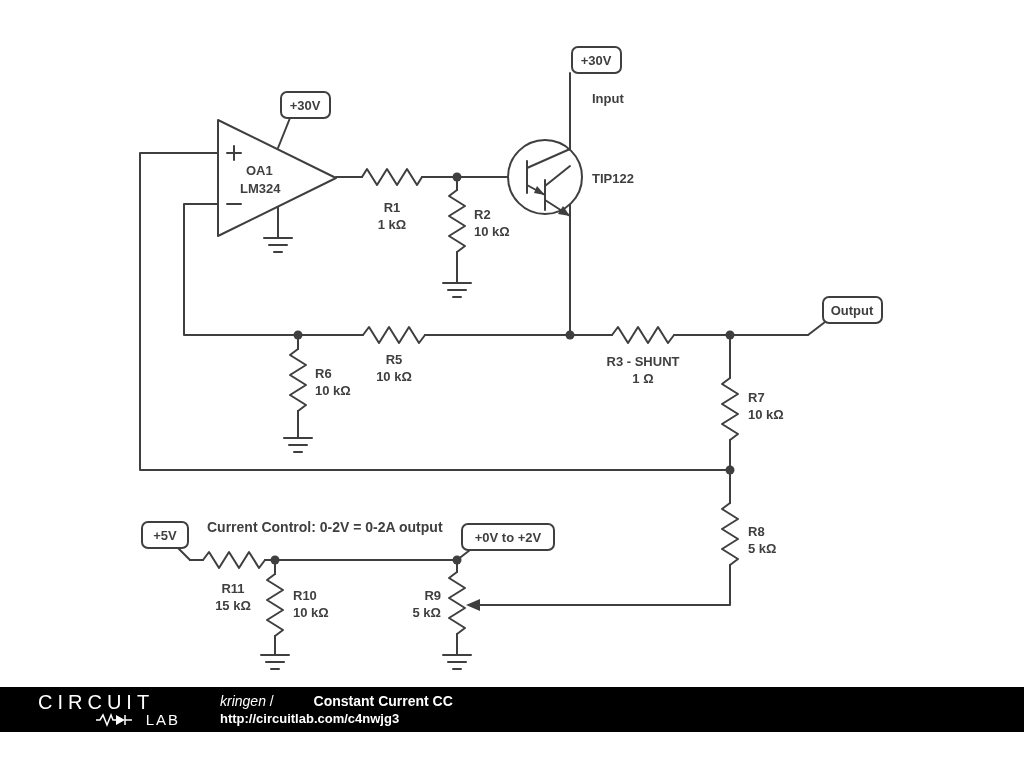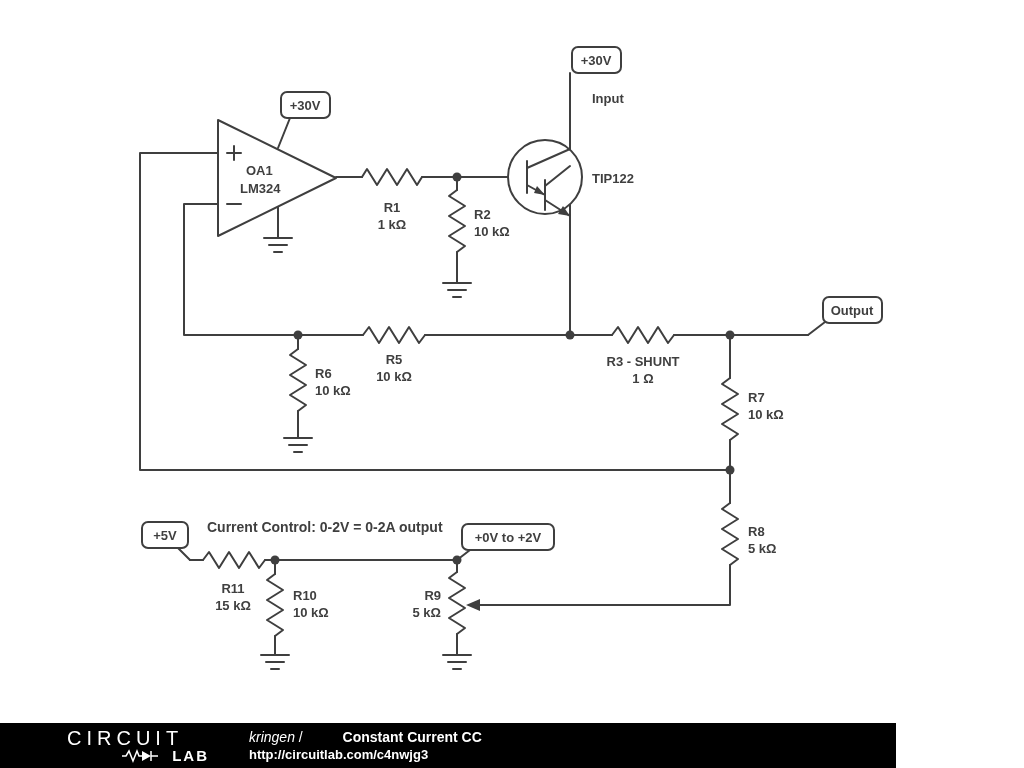--- a/index.html
+++ b/index.html
@@ -6,26 +6,26 @@
   html,body { width:1024px; height:768px; }
   body { background:#fff; font-family:"Liberation Sans",sans-serif; position:relative; overflow:hidden; }
   .schematic { position:absolute; top:0; left:0; }
   .wire { stroke:#3f3f3f; stroke-width:2; fill:none; stroke-linecap:round; stroke-linejoin:round; }
   .sym  { stroke:#3f3f3f; stroke-width:2; fill:#ffffff; stroke-linejoin:round; }
   .fillshape { fill:#3f3f3f; stroke:none; }
   .dot { fill:#3f3f3f; stroke:none; }
   svg text { font-family:"Liberation Sans",sans-serif; font-weight:bold; fill:#3f3f3f; font-size:13px; }
   svg text.note { font-size:14px; }
   .flagbox { fill:#ffffff; stroke:#3f3f3f; stroke-width:2; }
-  .footer { position:absolute; left:0; top:723px; width:896px; height:45px; background:#000; color:#fff;
-            display:flex; align-items:center;padding-left:29px; }
+  .footer { position:absolute; left:0; top:687px; width:1024px; height:45px; background:#000; color:#fff;
+            display:flex; align-items:center; }
   .logo { margin-left:38px; width:142px; cursor:pointer; }
   .logo-top { font-size:20px; letter-spacing:5px; line-height:20px; color:#fff; }
   .logo-bottom { display:flex; align-items:center; justify-content:flex-end; gap:3px;
-                 font-size:15px; font-weight:bold; letter-spacing:2px; line-height:15px; }
+                 font-size:15px; font-weight:normal; letter-spacing:2px; line-height:15px; }
   .footer-text { margin-left:40px; line-height:18px; }
   .footer-line1 { font-size:14px; }
   .footer-line1 .author { font-style:italic; }
   .footer-line1 .title { font-weight:bold;margin-left:36px; }
   .footer-url { font-size:13px; font-weight:bold; }
 </style>
 </head>
 <body>
 
 <svg class="schematic" width="1024" height="723" viewBox="0 0 1024 723">

